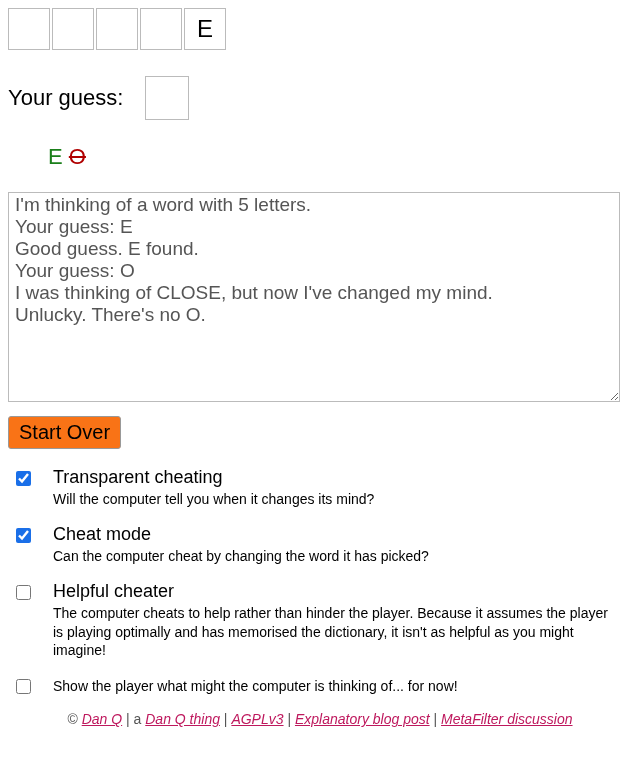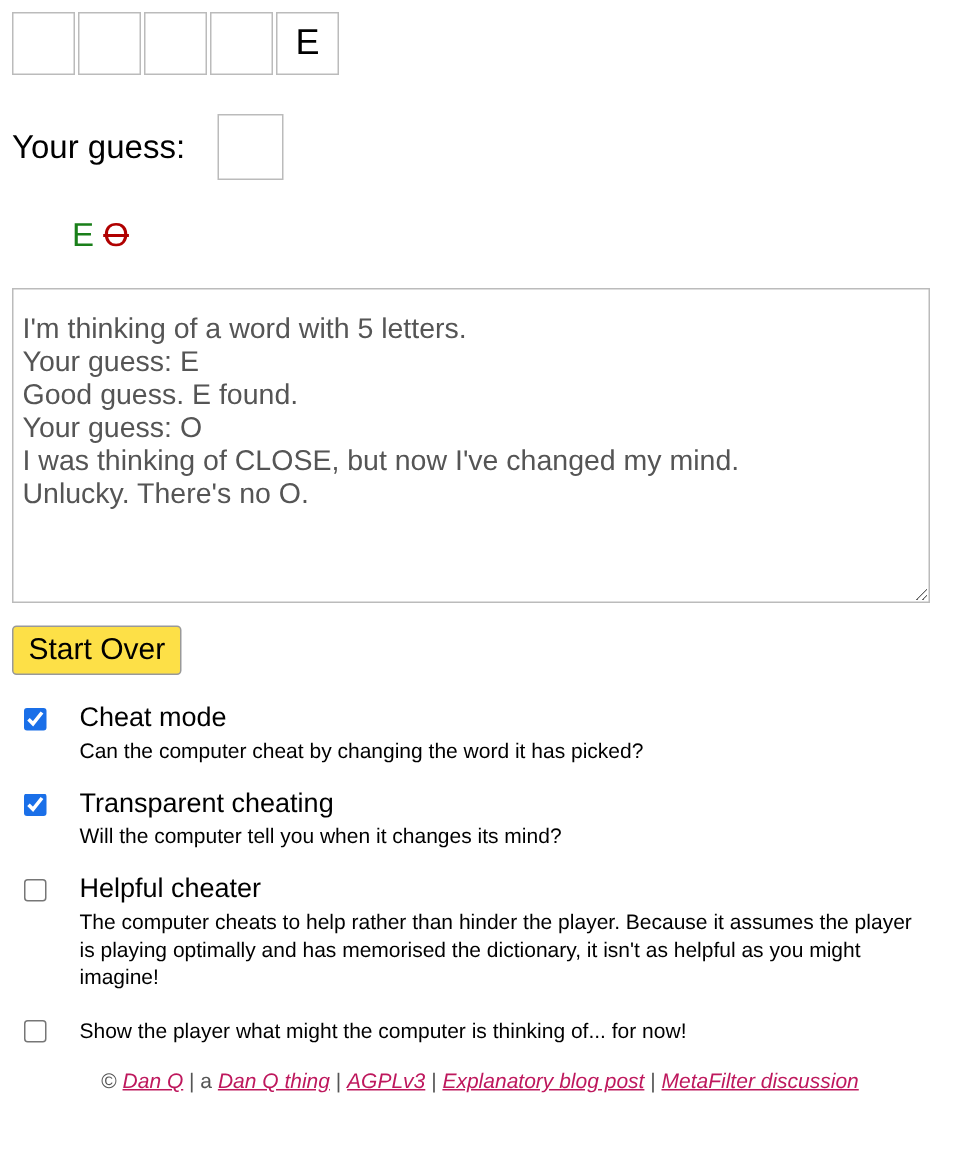--- a/index.html
+++ b/index.html
@@ -53,34 +53,34 @@
     font-size: 22px;
     font-family: Liberation Sans, sans-serif;
   }
   .gl-good { color: #1a7f1a; }
   .gl-bad { color: #b00000; text-decoration: line-through; }
   .log {
     margin-top: 22px;
     width: 612px;
     height: 210px;
     border: 1px solid #bbb;
-    padding: 16px 6px;
+    padding: 1px 6px;
     font-size: 19px;
     font-family: Arial, Helvetica, sans-serif;
     color: #555;
     resize: both;
     overflow: auto;
     box-sizing: border-box;
     white-space: pre-wrap;
   }
   .start-over {
     margin-top: 10px;
     font-size: 20px;
     padding: 4px 10px;
-    background: #fde047;
+    background: #f97316;
     border: 1px solid #999;
     border-radius: 3px;
     cursor: pointer;
     font-family: Arial, Helvetica, sans-serif;
   }
   .options {
     margin-top: 18px;
     padding: 0 8px 0 8px;
   }
   .option {
@@ -149,29 +149,29 @@
 Unlucky. There's no O.</textarea>
 
   <div>
     <button class="start-over">Start Over</button>
   </div>
 
   <div class="options" id="options-list">
       <div class="option">
         <input type="checkbox" checked="" style="">
         <div class="option-body">
-          <div class="option-title">Cheat mode</div>
-          <div class="option-desc">Can the computer cheat by changing the word it has picked?</div>
+          <div class="option-title">Transparent cheating</div>
+          <div class="option-desc">Will the computer tell you when it changes its mind?</div>
         </div>
       </div>
       <div class="option">
         <input type="checkbox" checked="" style="">
         <div class="option-body">
-          <div class="option-title">Transparent cheating</div>
-          <div class="option-desc">Will the computer tell you when it changes its mind?</div>
+          <div class="option-title">Cheat mode</div>
+          <div class="option-desc">Can the computer cheat by changing the word it has picked?</div>
         </div>
       </div>
       <div class="option">
         <input type="checkbox" style="">
         <div class="option-body">
           <div class="option-title">Helpful cheater</div>
           <div class="option-desc">The computer cheats to help rather than hinder the player. Because it assumes the player is playing optimally and has memorised the dictionary, it isn't as helpful as you might imagine!</div>
         </div>
       </div>
       <div class="option">

